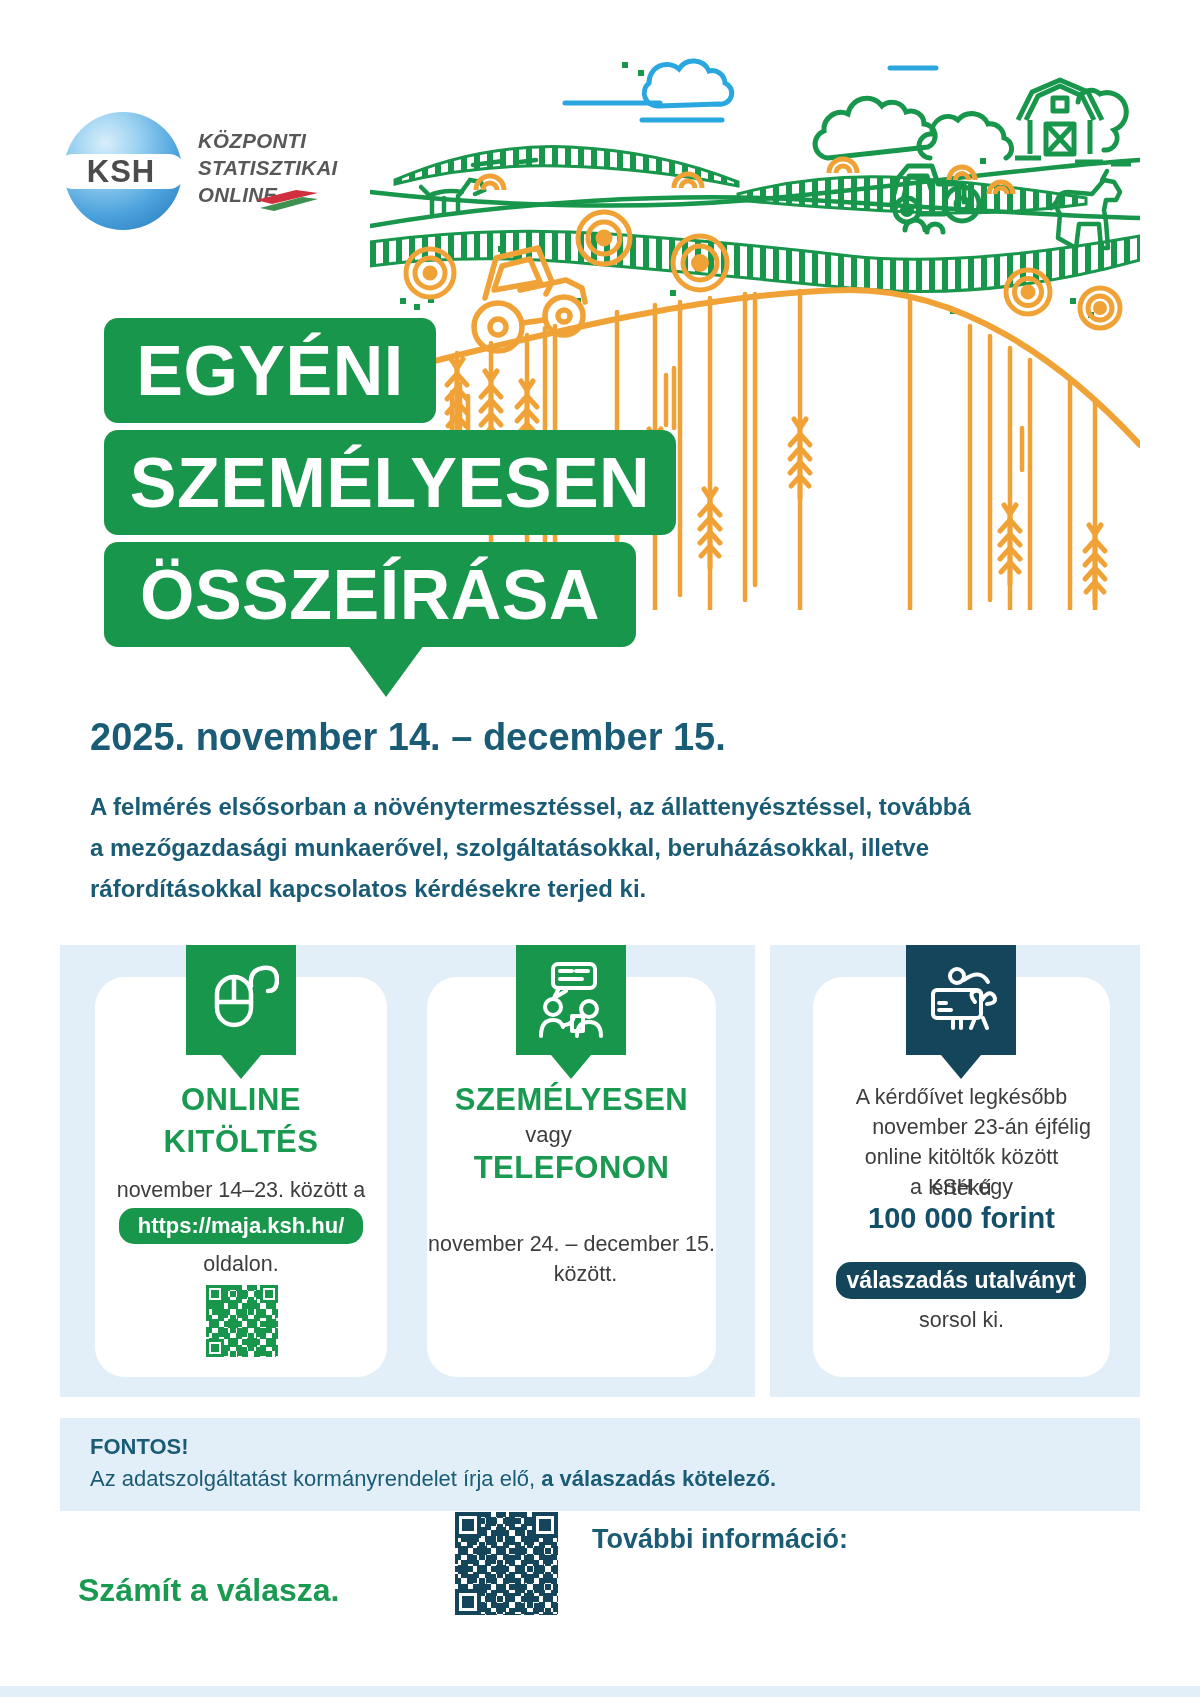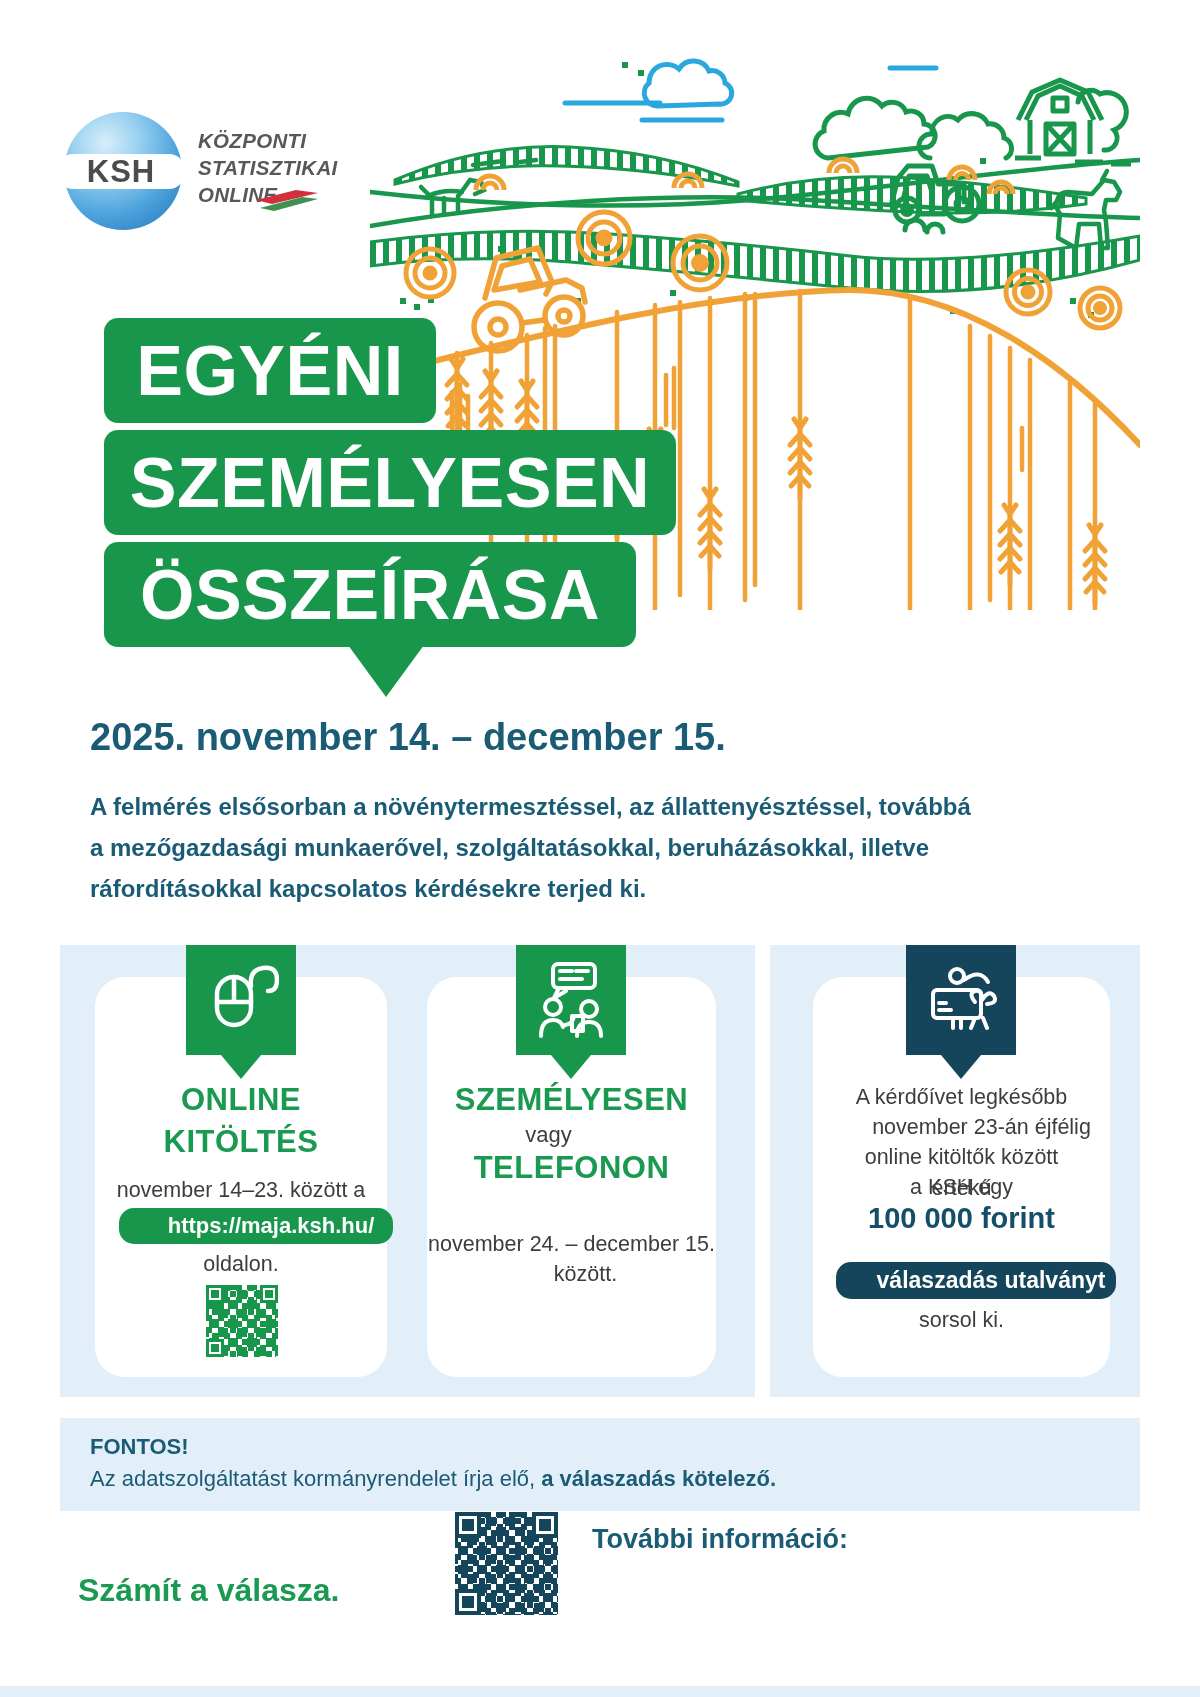--- a/index.html
+++ b/index.html
@@ -52,21 +52,21 @@
   .badge.navy{background:var(--navy);}
   .badge .pt{position:absolute;left:35px;top:110px;width:0;height:0;
     border-left:20px solid transparent;border-right:20px solid transparent;border-top:24px solid;}
   .badge.green .pt{border-top-color:var(--green);}
   .badge.navy .pt{border-top-color:var(--navy);}
   .bdg1{left:186px;} .bdg2{left:516px;} .bdg3{left:906px;}
   .ctext{position:absolute;text-align:center;}
   .ctitle{font-size:31px;font-weight:bold;color:var(--green-text);letter-spacing:.5px;}
   .cgray{font-size:21.5px;color:var(--gray);}
   .pill{position:absolute;border-radius:15px;display:flex;align-items:center;justify-content:center;
-    color:#fff;font-weight:bold;padding-left:30px;}
+    color:#fff;font-weight:bold;}
   .pill.green{background:var(--green);}
   .pill.navy{background:var(--navy);}
   .amount{font-size:29px;font-weight:bold;color:var(--teal-deep);}
   
   .qr{position:absolute;background:
       repeating-conic-gradient(var(--qrc) 0% 25%, transparent 0% 50%) 0 0/12px 12px,
       repeating-conic-gradient(var(--qrc) 0% 25%, transparent 0% 50%) 3px 5px/19px 19px;}
   .qr .f{position:absolute;border:4px solid var(--qrc);background:#fff;}
   .qr .f::after{content:"";position:absolute;left:3px;top:3px;right:3px;bottom:3px;background:var(--qrc);}
   .qr-sm{--qrc:var(--green);left:206px;top:1285px;width:72px;height:72px;}

